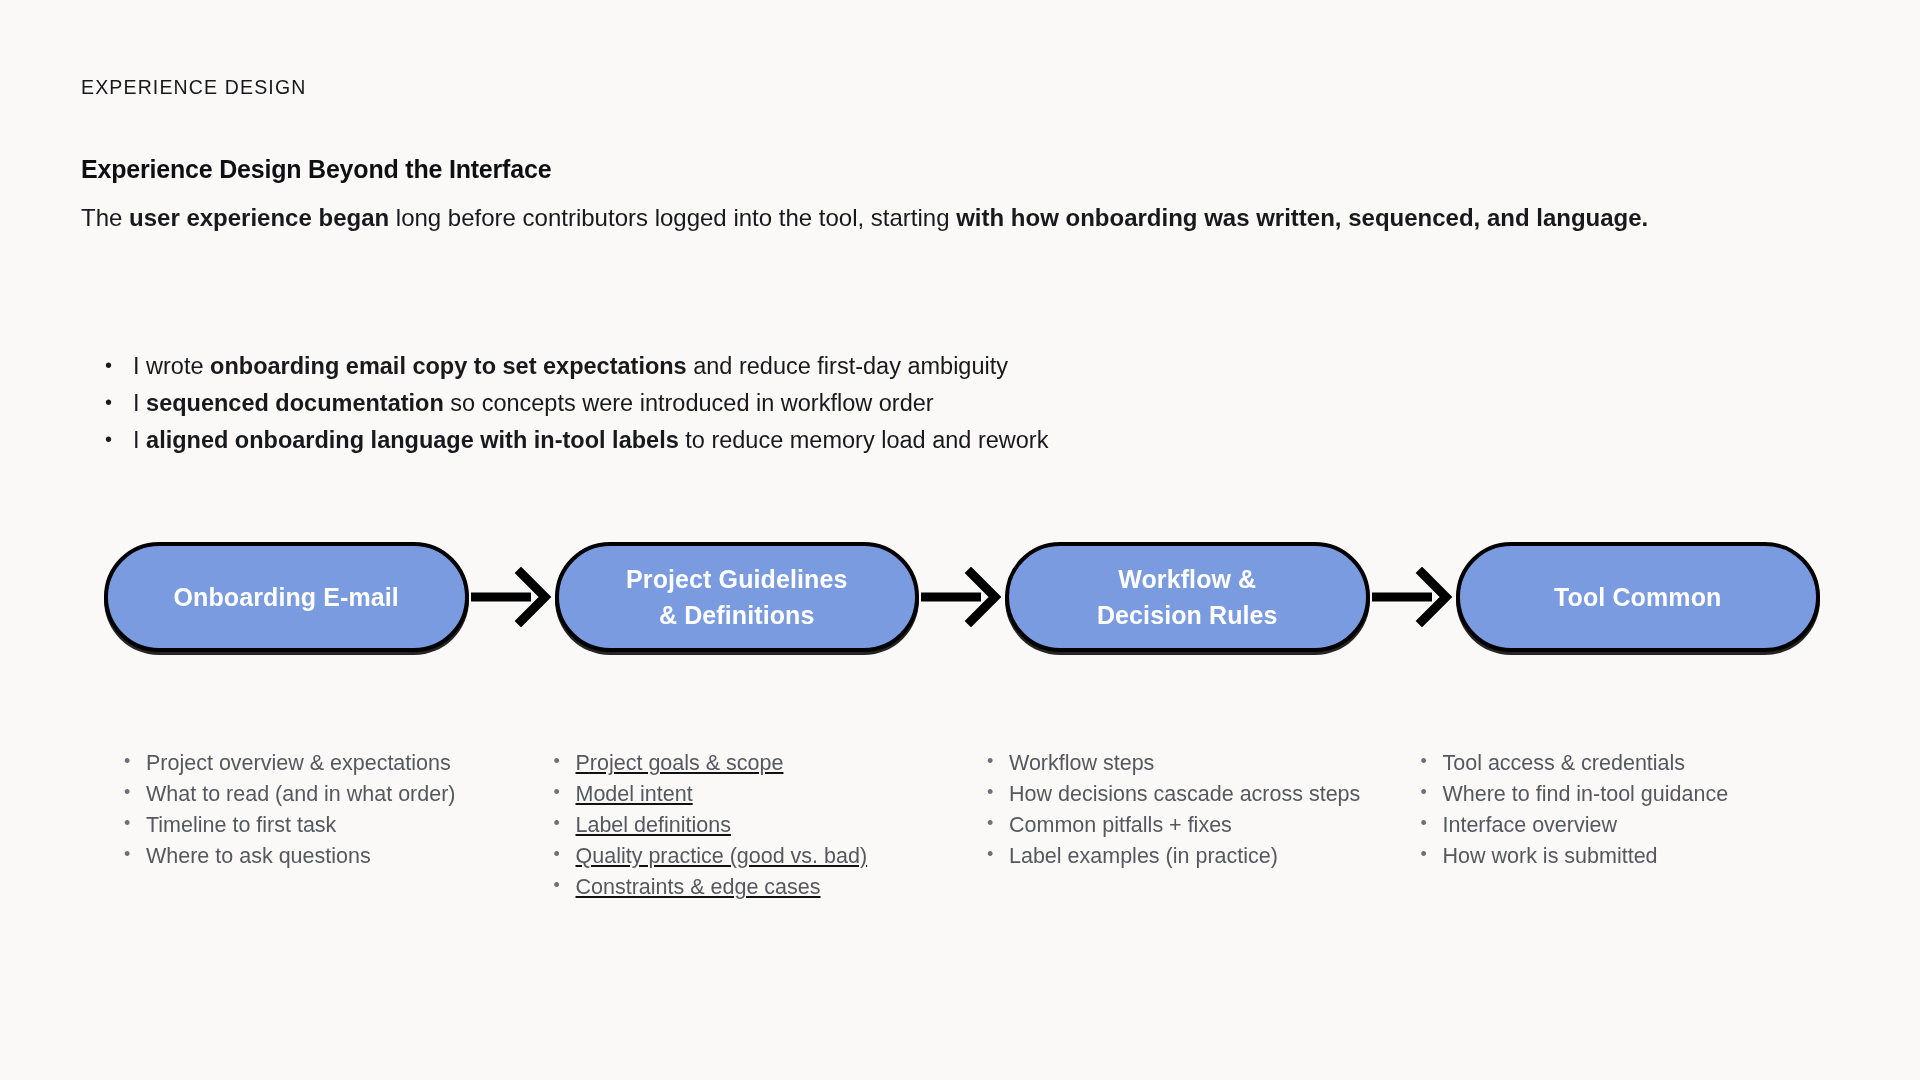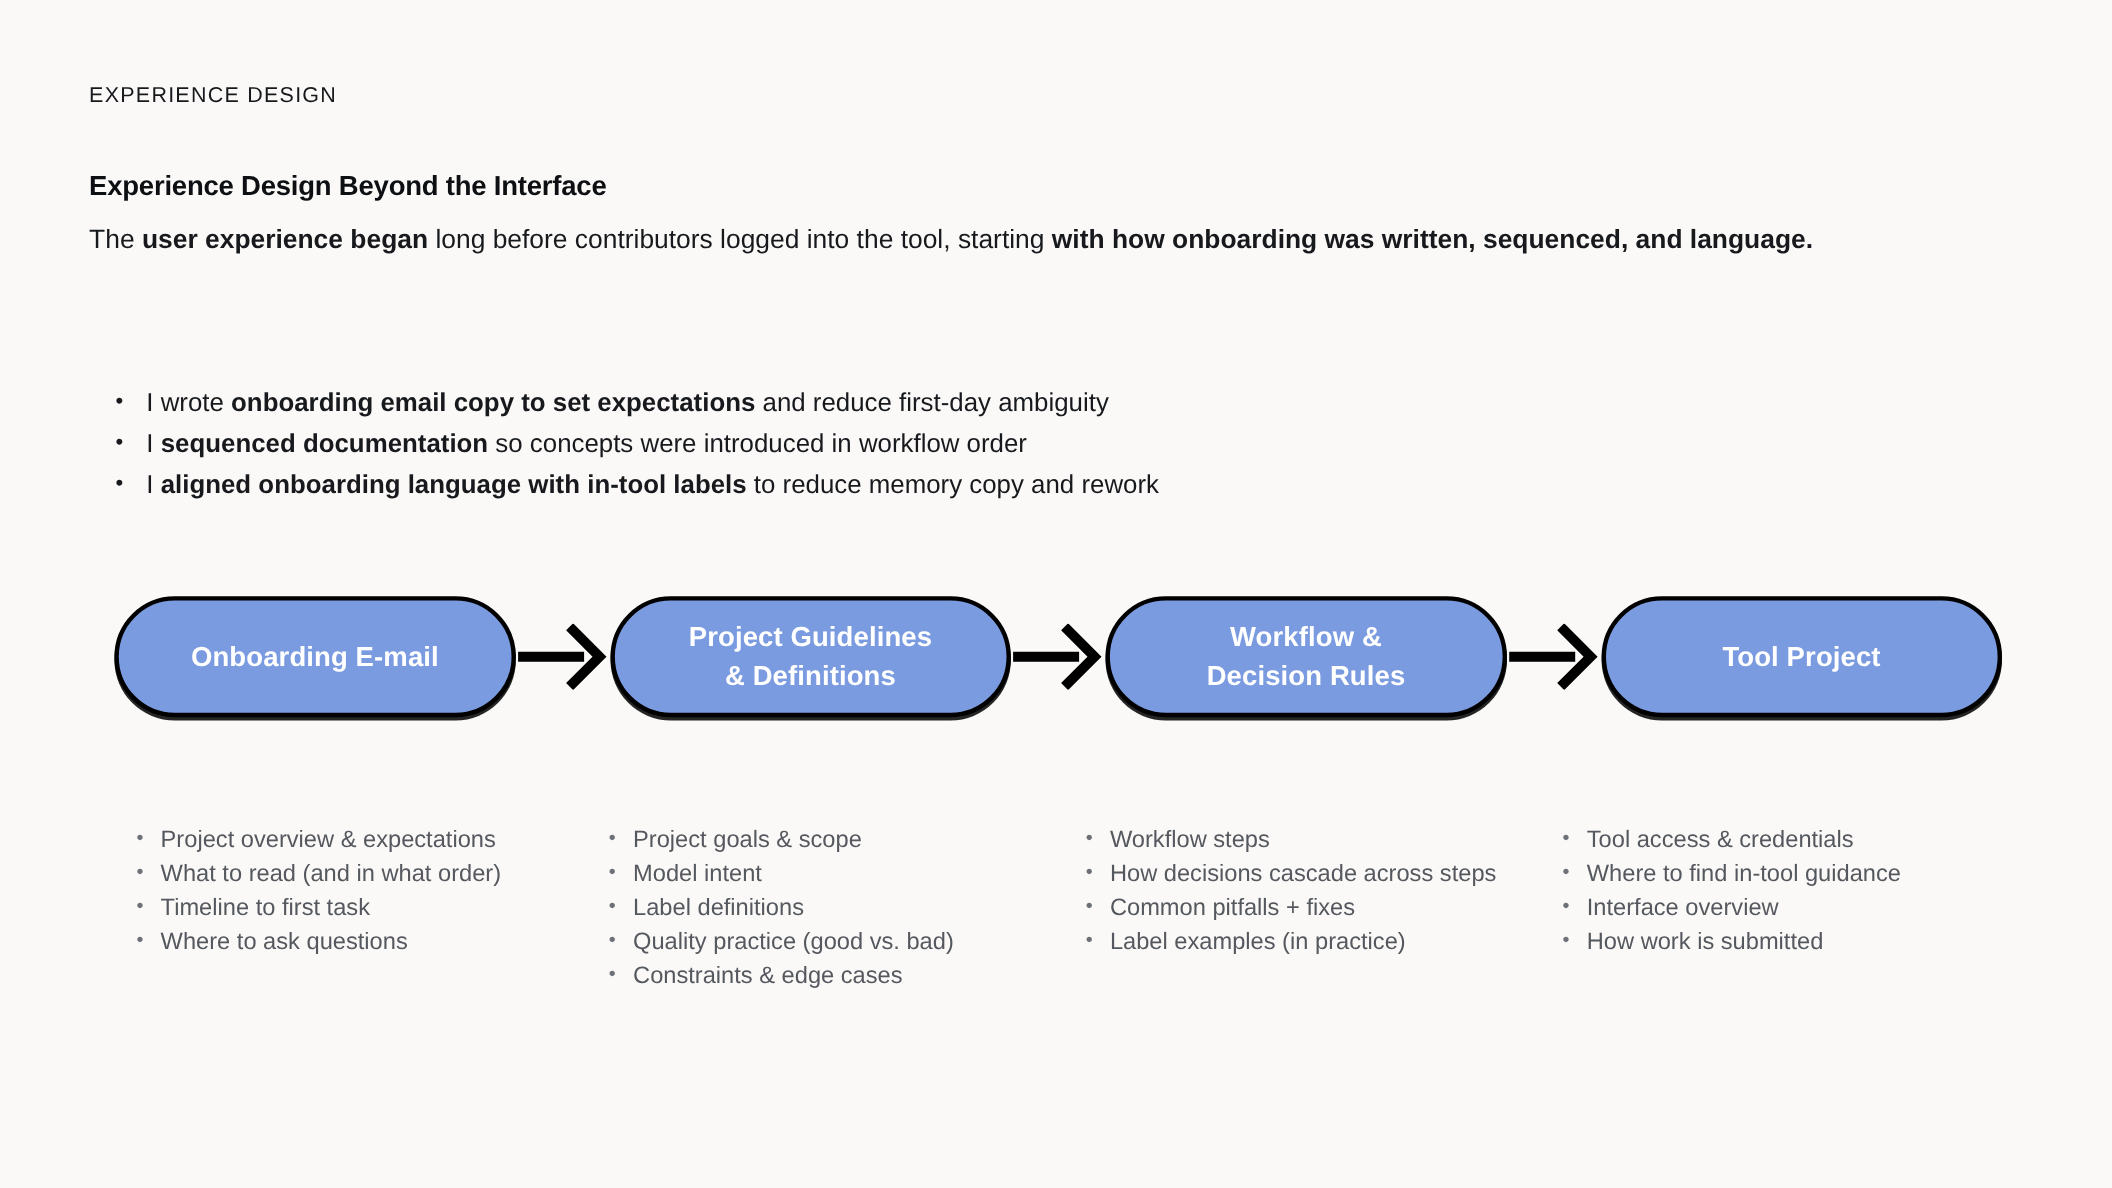--- a/index.html
+++ b/index.html
@@ -161,41 +161,41 @@
   }
   .column li::before {
     content: "\2022";
     position: absolute;
     left: 4px;
     top: -2px;
     font-size: 18px;
     color: #6d7076;
   }
   .col-1 { padding-left: 16px; }
-  .col-2 { padding-left: 22px; }
+  .col-2 { padding-left: 22px; text-decoration: underline; }
   .col-3 { padding-left: 26px; }
   .col-4 { padding-left: 26px; }
 </style>
 </head>
 <body>
 
 <div class="page">
 
   <div class="eyebrow">EXPERIENCE DESIGN</div>
 
   <div class="headline">Experience Design Beyond the Interface</div>
 
   <div class="intro">
     <span>The </span><b>user experience began</b><span> long before contributors logged into the tool, starting </span><b>with how onboarding was written, sequenced, and language.</b>
   </div>
 
   <ul class="top-list">
     <li><span>I wrote </span><b>onboarding email copy to set expectations</b><span> and reduce first-day ambiguity</span></li>
     <li><span>I </span><b>sequenced documentation</b><span> so concepts were introduced in workflow order</span></li>
-    <li><span>I </span><b>aligned onboarding language with in-tool labels</b><span> to reduce memory copy and rework</span></li>
+    <li><span>I </span><b>aligned onboarding language with in-tool labels</b><span> to reduce memory load and rework</span></li>
   </ul>
 
   <div class="flow">
     <div class="flow-row">
 
       <div class="node">
         <span class="node-label">Onboarding E-mail</span>
       </div>
 
       <div class="connector">
@@ -223,21 +223,21 @@
       </div>
 
       <div class="connector">
         <svg viewBox="0 0 86 60" xmlns="http://www.w3.org/2000/svg">
           <line x1="2" y1="30" x2="62" y2="30" stroke="#000000" stroke-width="9"></line>
           <polyline points="52,6 76,30 52,54" fill="none" stroke="#000000" stroke-width="9" stroke-linecap="square" stroke-linejoin="miter"></polyline>
         </svg>
       </div>
 
       <div class="node">
-        <span class="node-label">Tool Project</span>
+        <span class="node-label">Tool Common</span>
       </div>
 
     </div>
   </div>
 
   <div class="columns">
 
     <div class="column col-1">
       <ul>
         <li>Project overview &amp; expectations</li>

